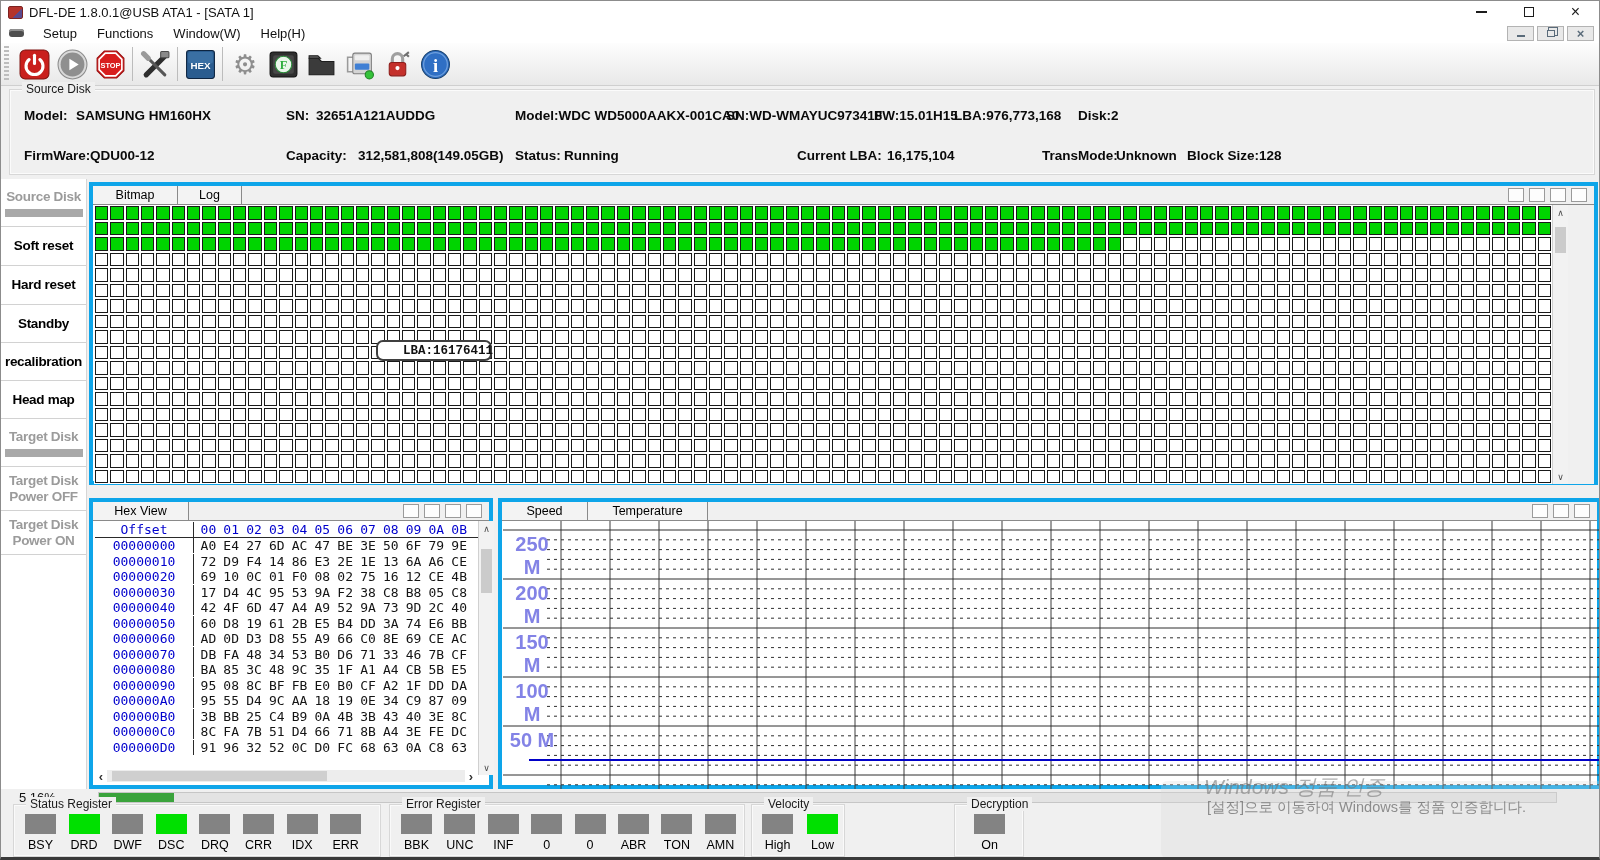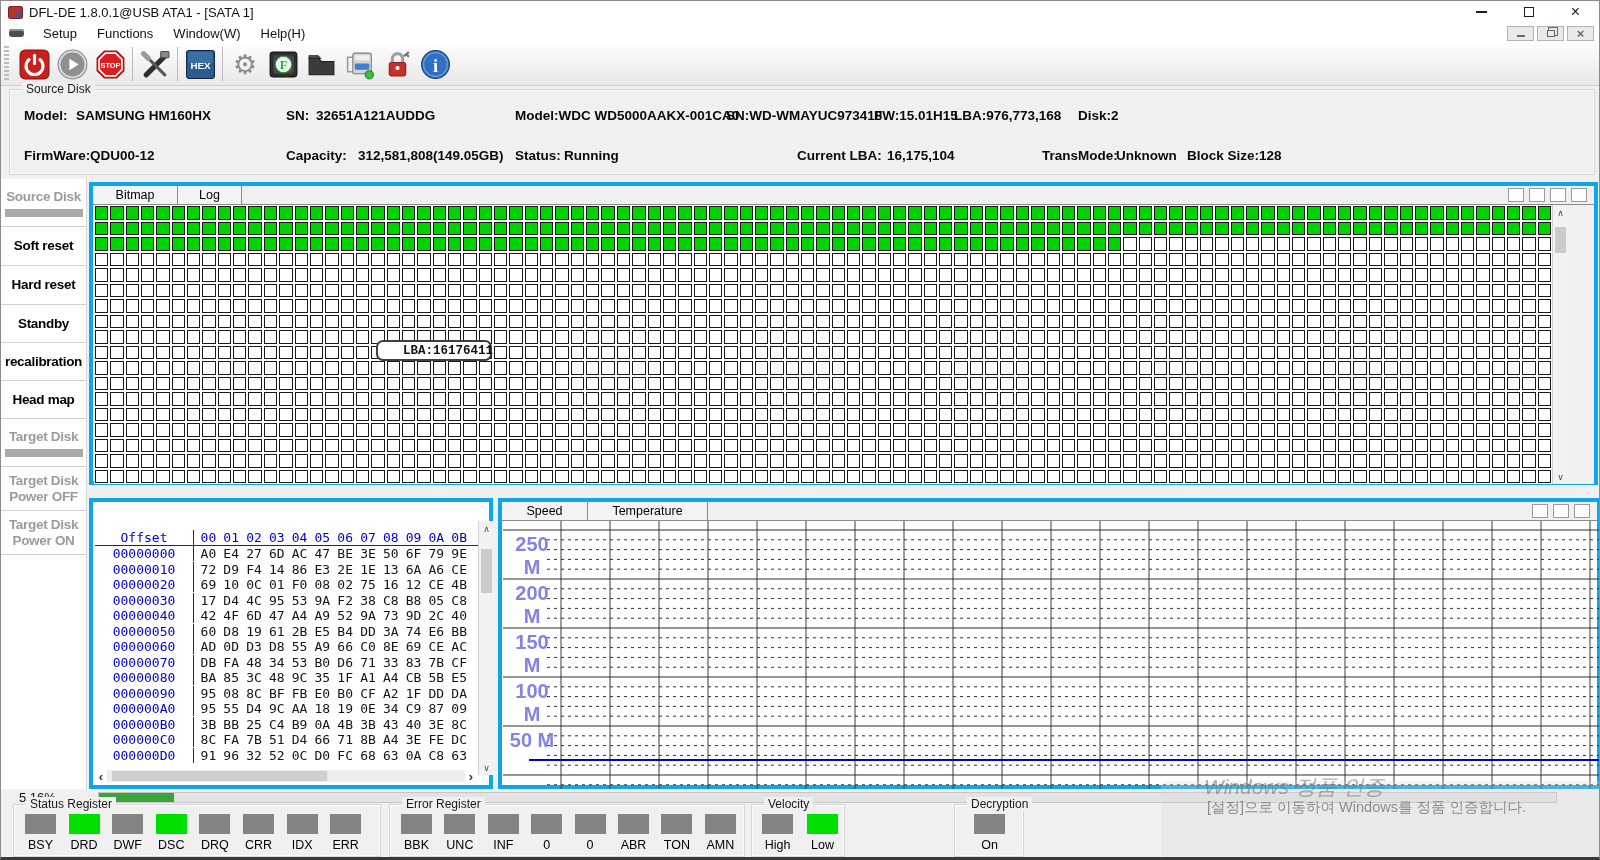--- a/index.html
+++ b/index.html
@@ -85,21 +85,21 @@
               display: flex; align-items: center; justify-content: center;
               font-family: "DejaVu Sans", sans-serif; }
   .sb-thumb { position: absolute; left: 2px; width: 11px; background: #cbcbcb; }
   #lbaTooltip { position: absolute; left: 283px; top: 154px; width: 116px; height: 21px; background: #fff;
                 border: 2px solid #3f3f3f; border-radius: 7px; display: flex; align-items: center;
                 justify-content: space-between; padding: 0 25px; z-index: 5;
                 font-family: "Liberation Mono", monospace; font-size: 12.5px; font-weight: bold; color: #111; }
 
   
   .hexarea { position: absolute; left: 2px; top: 19px; width: 383px;
-             font-family: "DejaVu Sans Mono", monospace; font-size: 13px; color: #141414; margin-top: 8px; }
+             font-family: "DejaVu Sans Mono", monospace; font-size: 13px; color: #141414; }
   .hexrow { display: flex; height: 15.5px; align-items: center; white-space: nowrap; }
   .hexrow.hdr { height: 17px; border-bottom: 1px solid #2a2a2a; color: #0000cd; }
   .hexoff { width: 98px; text-align: center; color: #0000cd; flex: none; }
   .hexbytes { display: flex; border-left: 1px solid #2a2a2a; padding-left: 3px; flex: none; }
   .hexbyte { width: 22.8px; text-align: center; flex: none; }
   #hexScroll { left: 385px; top: 19px; height: 254px; }
   .hexhscroll { position: absolute; left: 2px; bottom: 2px; width: 382px; height: 14px;
                 display: flex; align-items: center; }
   .hs-arrow { width: 12px; text-align: center; color: #333; font-size: 13px; font-weight: bold; flex: none; }
   .hs-track { flex: 1; height: 12px; background: #ededed; position: relative; }
@@ -2039,20 +2039,29 @@
       <div class="sb-thumb" style="top:22px;height:26px;"></div>
       <div class="sb-arrow" style="bottom:1px;">∨</div>
     </div>
     <div id="lbaTooltip">
       <span>LBA:</span>
       <span>16176411</span>
     </div>
   </div>
 
   <div class="pane" id="hexPane">
+    <div class="tabrow">
+      <div class="tab" style="width:96px;">Hex View</div>
+      <div class="miniboxes">
+        <div class="minibox"></div>
+        <div class="minibox"></div>
+        <div class="minibox"></div>
+        <div class="minibox"></div>
+      </div>
+    </div>
     <div class="hexarea" id="hexArea">
         <div class="hexrow hdr">
           <span class="hexoff">Offset</span>
           <span class="hexbytes">
             <span class="hexbyte">00</span>
             <span class="hexbyte">01</span>
             <span class="hexbyte">02</span>
             <span class="hexbyte">03</span>
             <span class="hexbyte">04</span>
             <span class="hexbyte">05</span>
@@ -2188,21 +2197,21 @@
           <span class="hexbytes">
             <span class="hexbyte">DB</span>
             <span class="hexbyte">FA</span>
             <span class="hexbyte">48</span>
             <span class="hexbyte">34</span>
             <span class="hexbyte">53</span>
             <span class="hexbyte">B0</span>
             <span class="hexbyte">D6</span>
             <span class="hexbyte">71</span>
             <span class="hexbyte">33</span>
-            <span class="hexbyte">83</span>
+            <span class="hexbyte">46</span>
             <span class="hexbyte">7B</span>
             <span class="hexbyte">CF</span>
           </span>
         </div>
         <div class="hexrow">
           <span class="hexoff">00000080</span>
           <span class="hexbytes">
             <span class="hexbyte">BA</span>
             <span class="hexbyte">85</span>
             <span class="hexbyte">3C</span>

